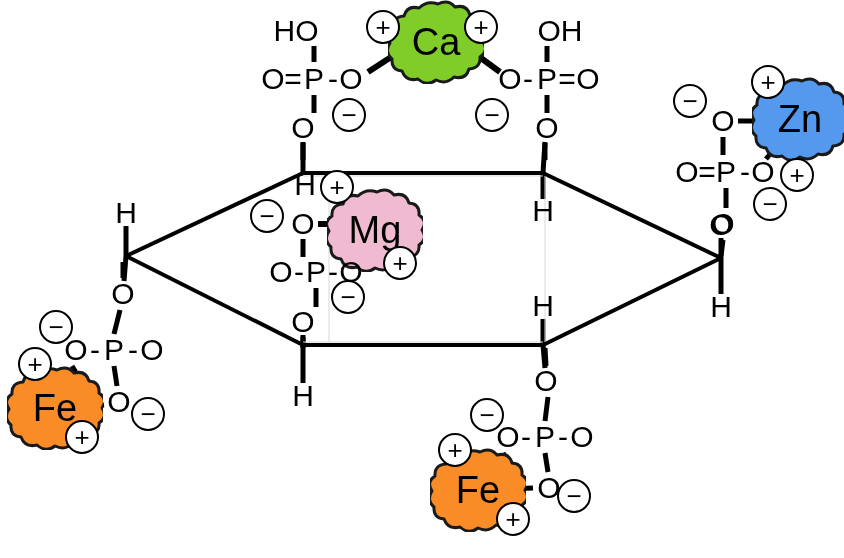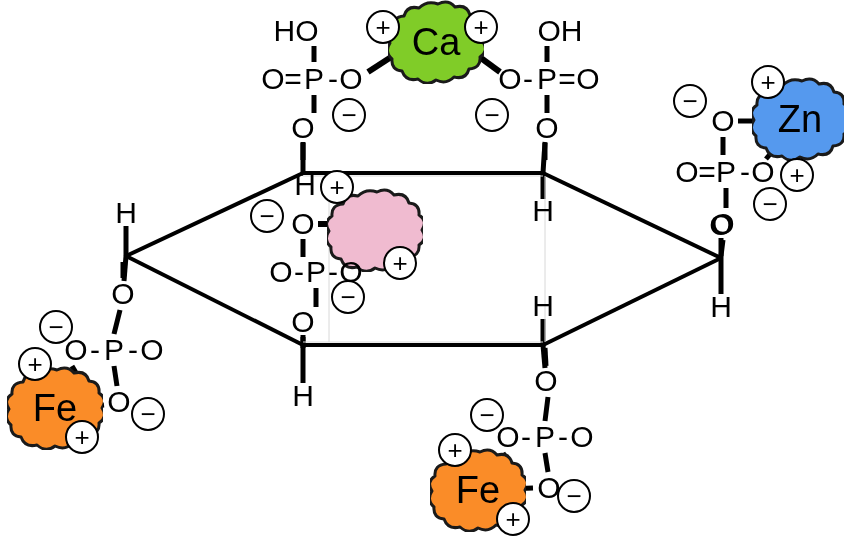--- a/index.html
+++ b/index.html
@@ -185,20 +185,21 @@
     <svg width="96" height="84" viewBox="0 0 96 84" xmlns="http://www.w3.org/2000/svg">
       <path d="M50 4 q10 -5 17 3 q12 -3 15 8 q11 1 10 12 q9 6 3 15 q6 9 -3 15 q1 11 -11 12 q-3 11 -15 8 q-8 8 -18 3 q-9 7 -18 -1 q-12 3 -16 -8 q-11 -1 -10 -12 q-8 -7 -2 -16 q-6 -9 3 -15 q-1 -11 11 -12 q3 -11 15 -8 q8 -8 19 -4 z" fill="#5599EE" stroke="#1a1a1a" stroke-width="3" stroke-linejoin="round"></path>
     </svg>
     <span class="metal-label">Zn</span>
   </div>
 
   <div class="metal" style="left:375px; top:230px; width:96px; height:84px;">
     <svg width="96" height="84" viewBox="0 0 96 84" xmlns="http://www.w3.org/2000/svg">
       <path d="M50 4 q10 -5 17 3 q12 -3 15 8 q11 1 10 12 q9 6 3 15 q6 9 -3 15 q1 11 -11 12 q-3 11 -15 8 q-8 8 -18 3 q-9 7 -18 -1 q-12 3 -16 -8 q-11 -1 -10 -12 q-8 -7 -2 -16 q-6 -9 3 -15 q-1 -11 11 -12 q3 -11 15 -8 q8 -8 19 -4 z" fill="#F0BBD0" stroke="#1a1a1a" stroke-width="3" stroke-linejoin="round"></path>
     </svg>
+    <span class="metal-label">Mg</span>
   </div>
 
   <div class="metal" style="left:55px; top:408px; width:96px; height:84px;">
     <svg width="96" height="84" viewBox="0 0 96 84" xmlns="http://www.w3.org/2000/svg">
       <path d="M50 4 q10 -5 17 3 q12 -3 15 8 q11 1 10 12 q9 6 3 15 q6 9 -3 15 q1 11 -11 12 q-3 11 -15 8 q-8 8 -18 3 q-9 7 -18 -1 q-12 3 -16 -8 q-11 -1 -10 -12 q-8 -7 -2 -16 q-6 -9 3 -15 q-1 -11 11 -12 q3 -11 15 -8 q8 -8 19 -4 z" fill="#FA8C28" stroke="#1a1a1a" stroke-width="3" stroke-linejoin="round"></path>
     </svg>
     <span class="metal-label">Fe</span>
   </div>
 
   <div class="metal" style="left:478px; top:490px; width:96px; height:84px;">

